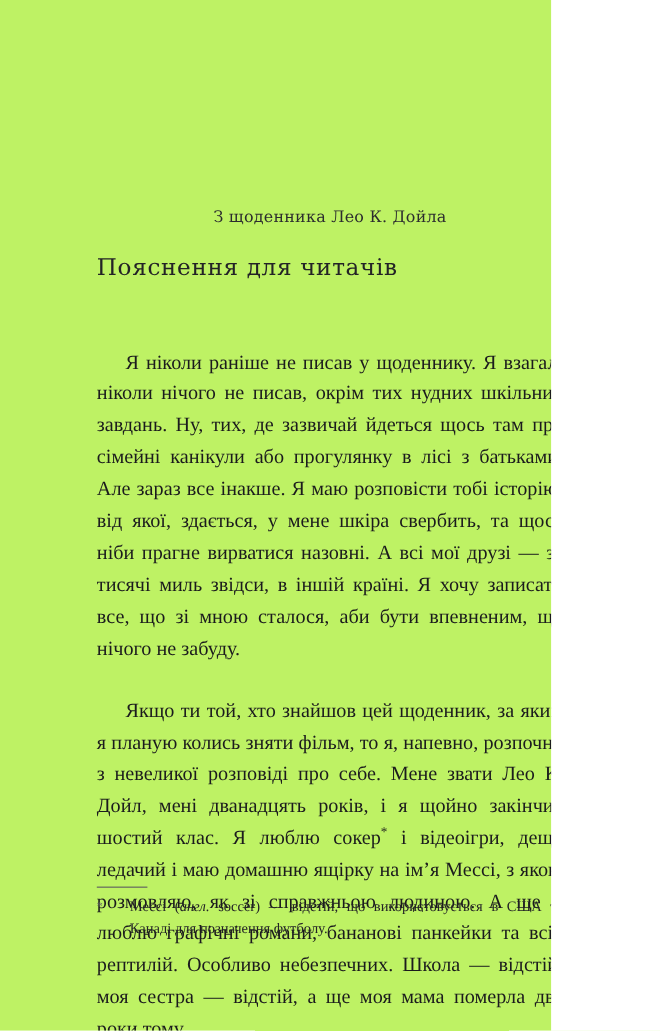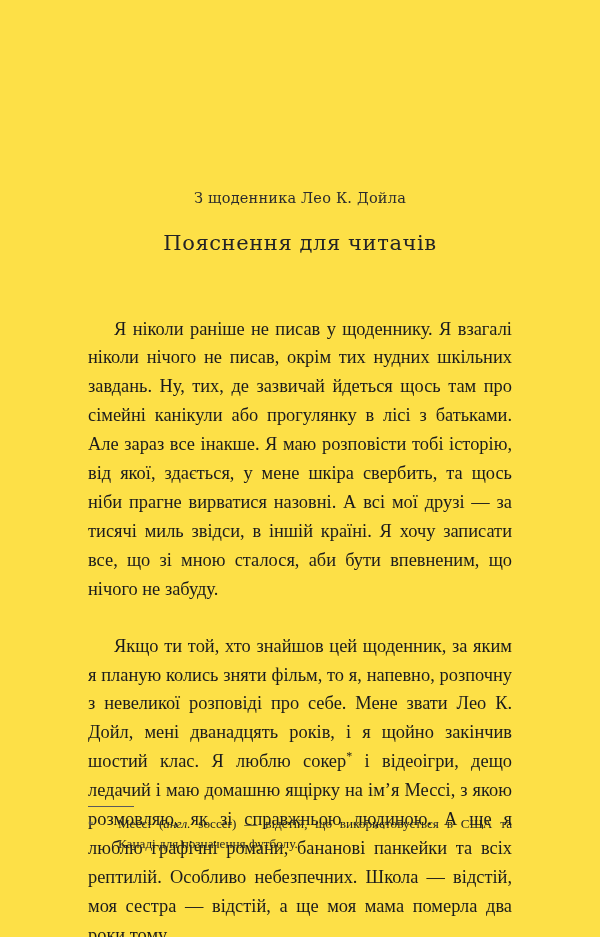--- a/index.html
+++ b/index.html
@@ -2,23 +2,23 @@
 <html><head>
 <meta charset="utf-8">
 <style>
   html, body {
     margin: 0;
     padding: 0;
     background: #ffffff;
   }
   .page {
     position: relative;
-    width: 600px;
+    width: 501px;
     height: 937px;
-    background: #fde047;
+    background: #bef264;
     overflow: hidden;
     font-family: "Liberation Serif", "DejaVu Serif", serif;
     color: #1d1d1f;
   }
   .content {
     position: absolute;
     left: 88px;
     top: 0;
     width: 424px;
   }
@@ -29,21 +29,20 @@
     font-family: "DejaVu Serif", "Liberation Serif", serif;
     font-size: 14.5px;
     font-weight: 300;
     letter-spacing: 0.2px;
     color: #2b2b2e;
     line-height: 1.2;
   }
   .chapter-title {
     margin: 0;
     padding-top: 24px;
-    text-align: center;
     font-family: "DejaVu Serif", "Liberation Serif", serif;
     font-size: 21px;
     font-weight: 300;
     letter-spacing: 0.6px;
     color: #232326;
     line-height: 1.2;
   }
   .body-block {
     padding-top: 30px;
   }

